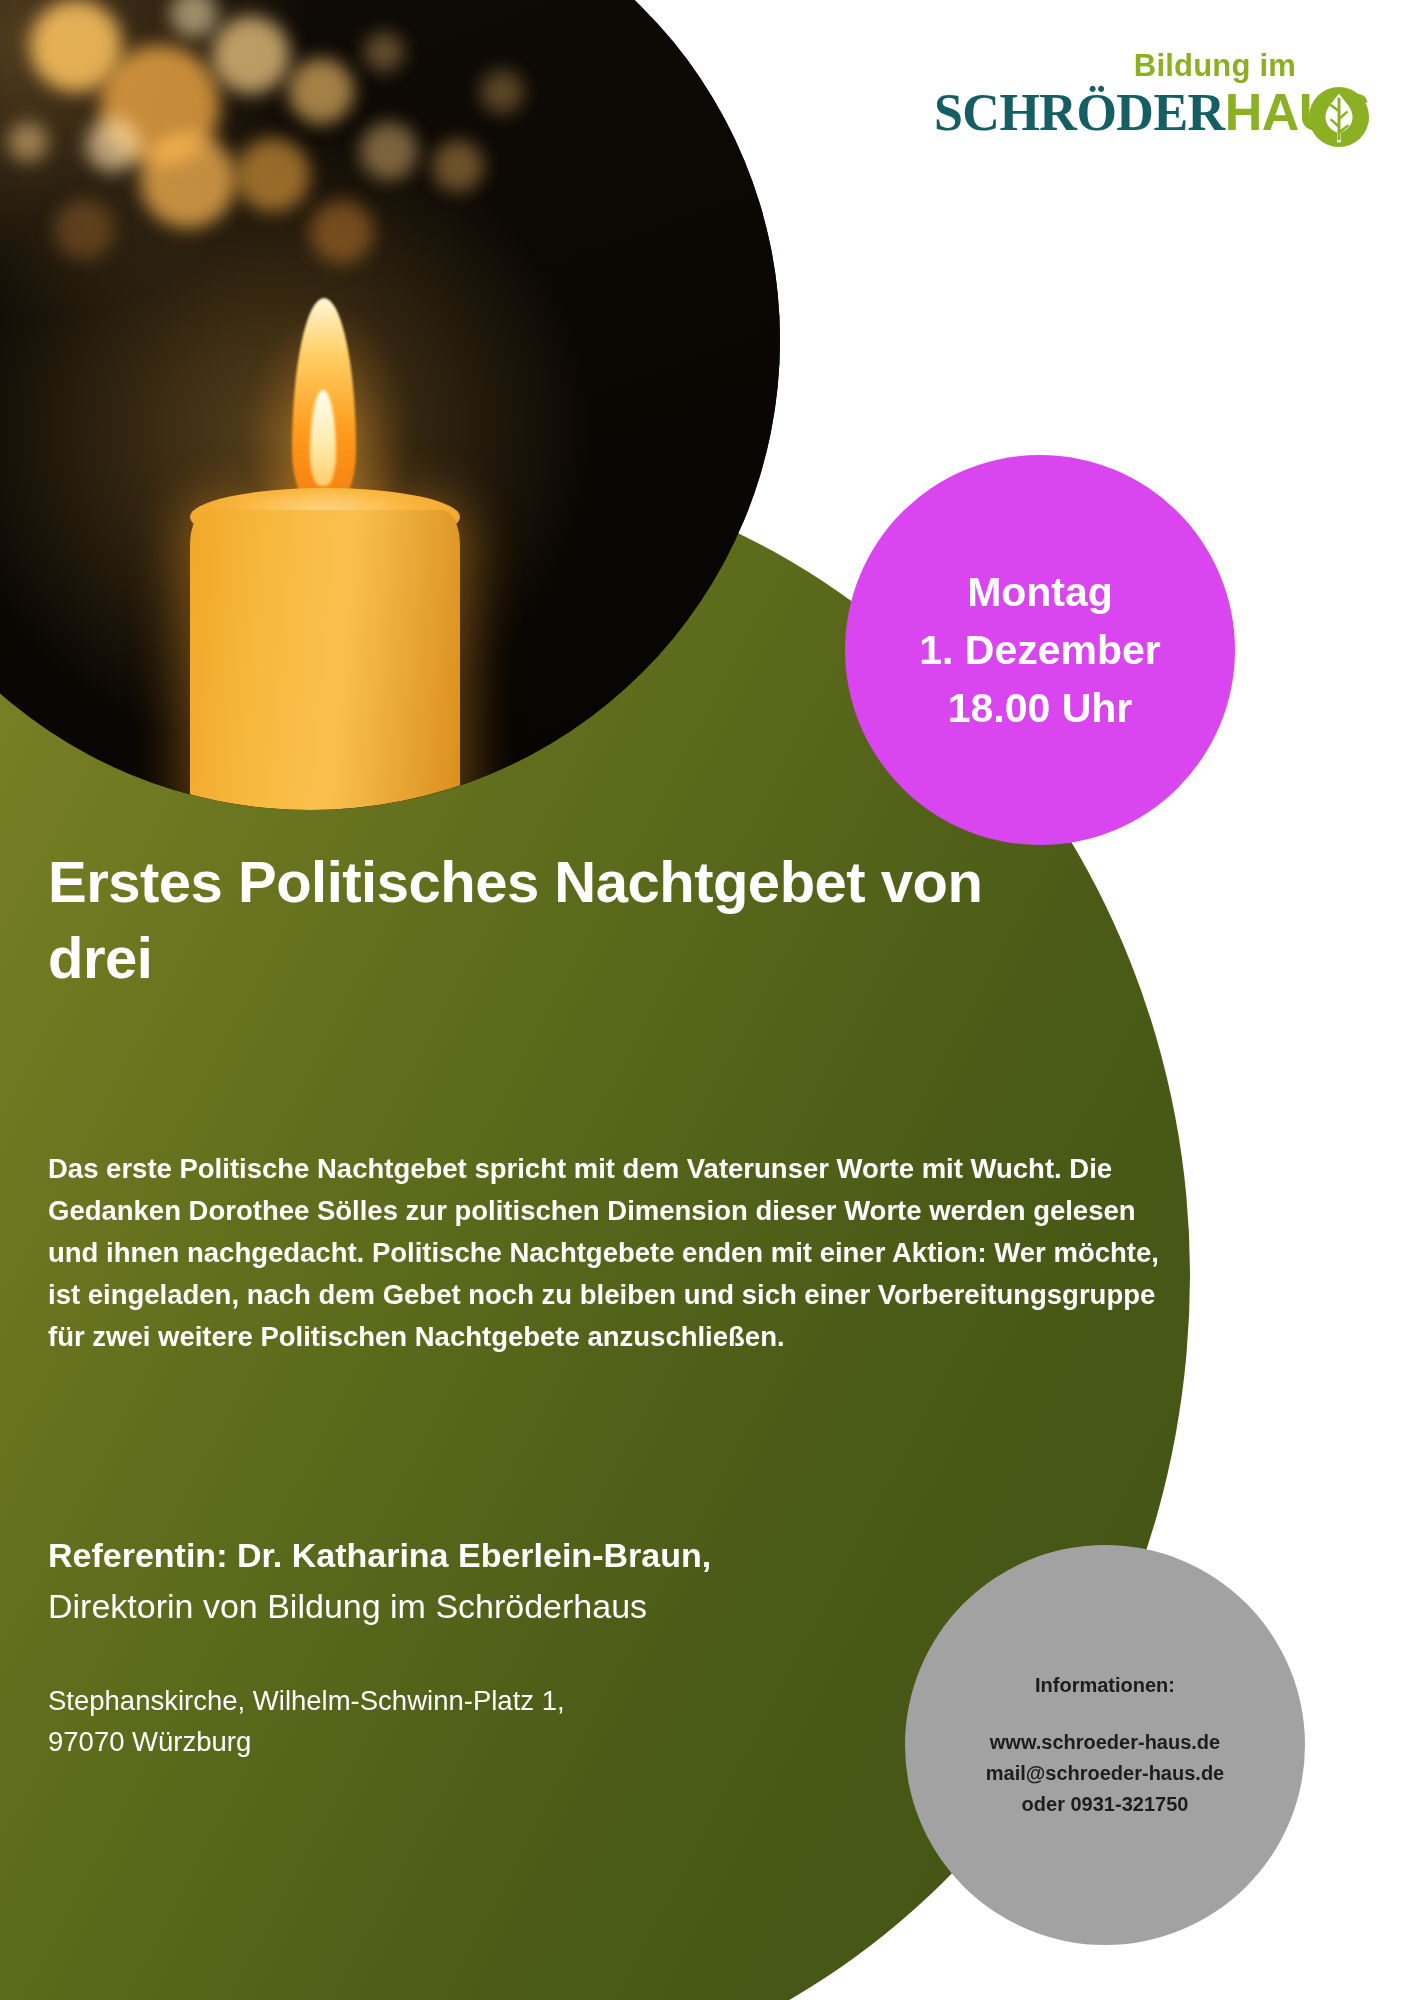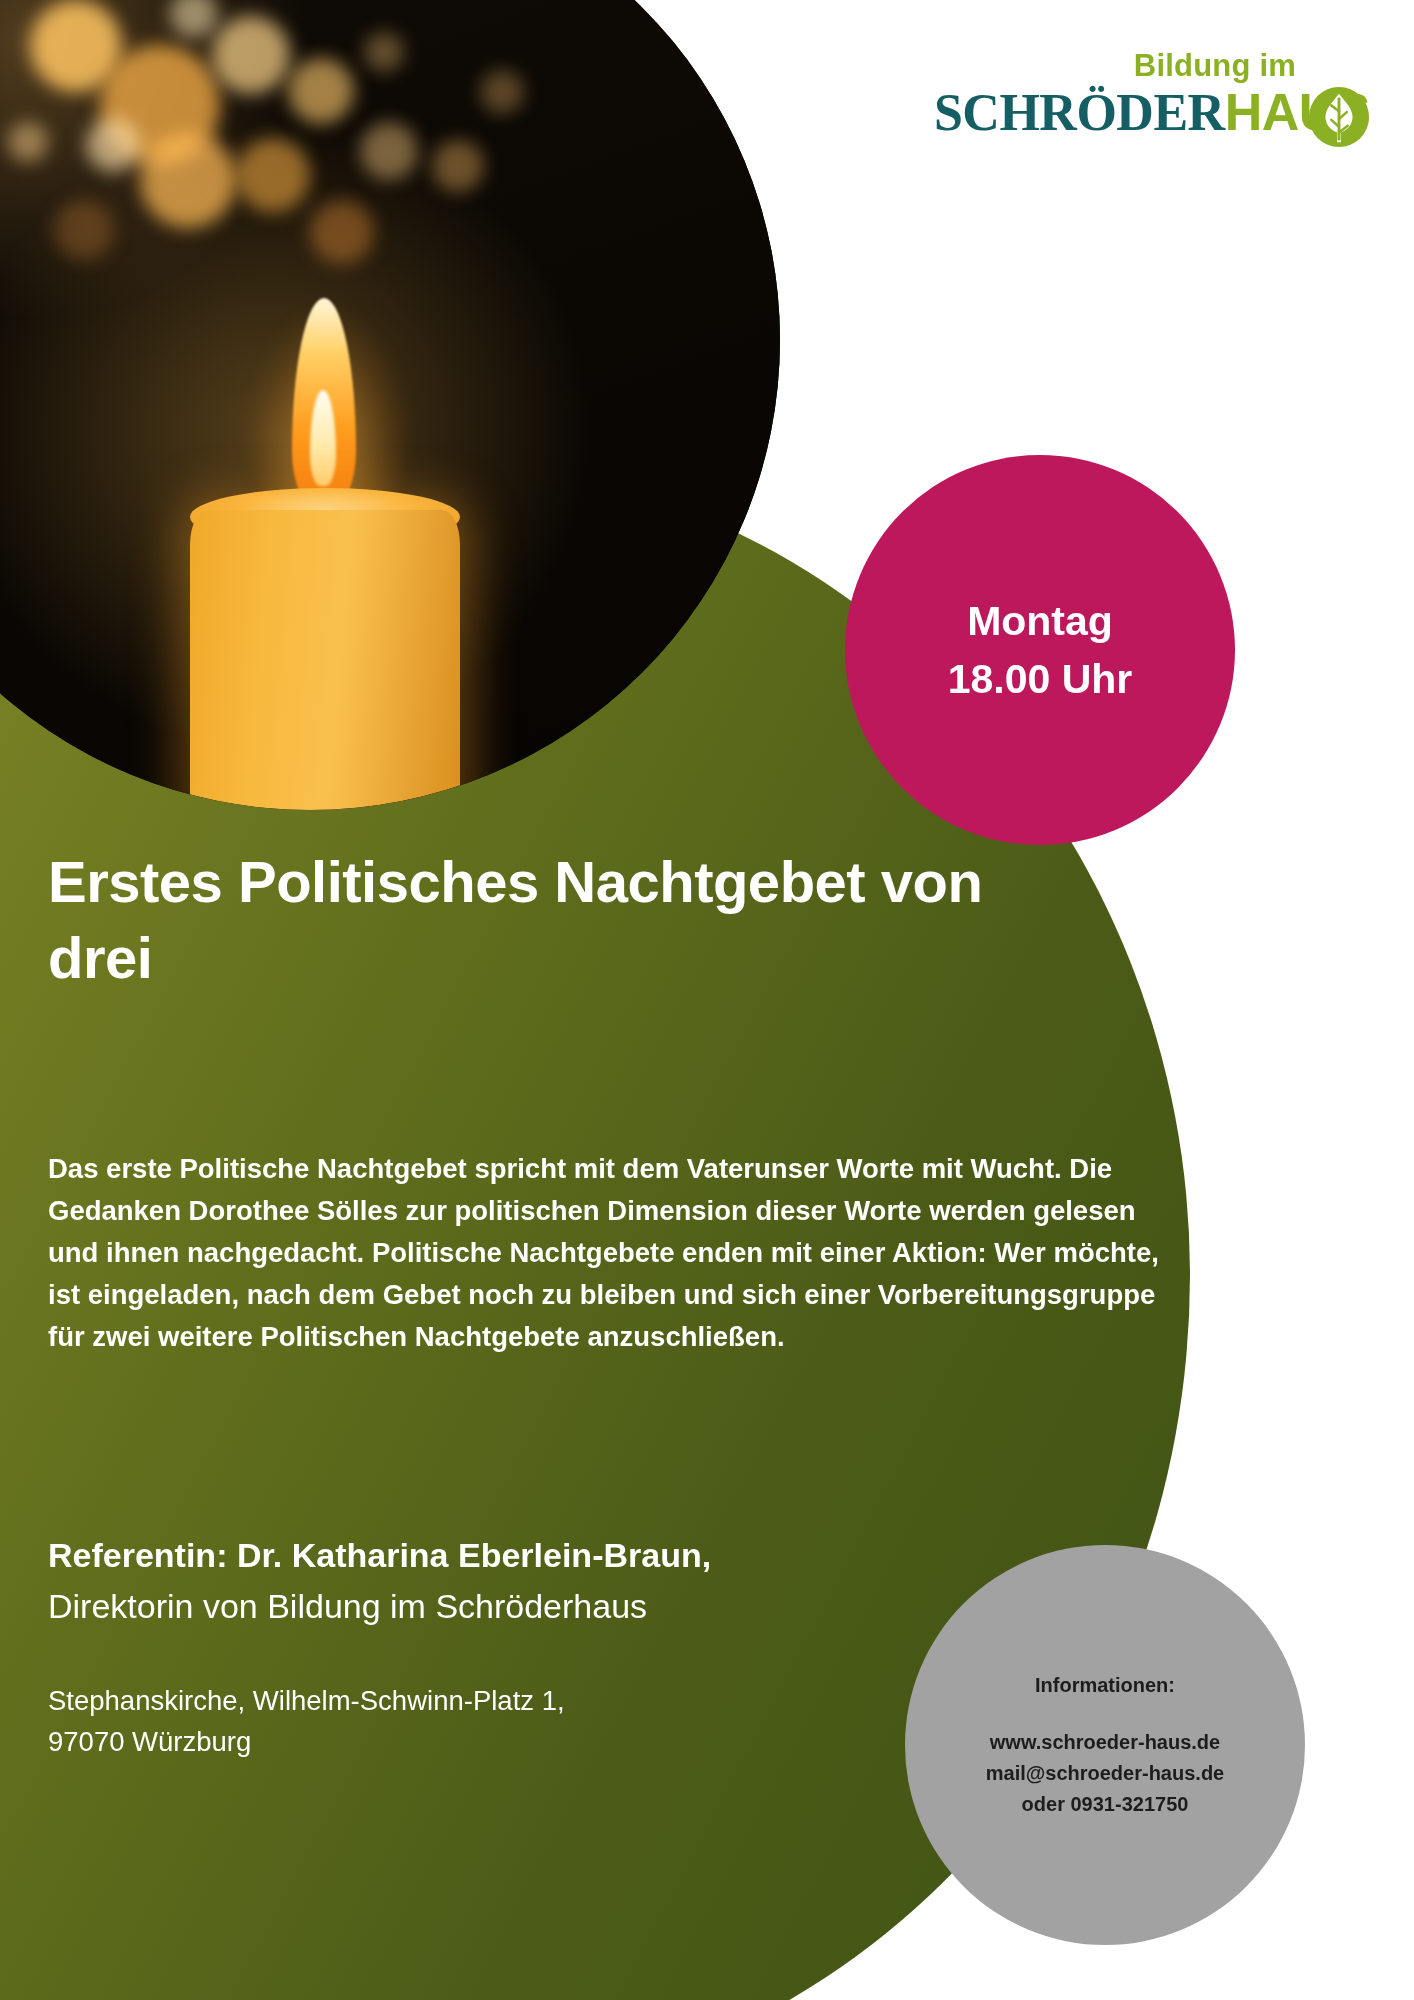--- a/index.html
+++ b/index.html
@@ -170,21 +170,21 @@
   }
 
   
   .date-circle {
     position: absolute;
     left: 845px;
     top: 455px;
     width: 390px;
     height: 390px;
     border-radius: 50%;
-    background: #be185d;
+    background: #d946ef;
     display: flex;
     flex-direction: column;
     align-items: center;
     justify-content: center;
     color: #ffffff;
     font-weight: bold;
     font-size: 41px;
     line-height: 1.42;
     text-align: center;
   }
@@ -294,20 +294,21 @@
     <svg class="logo-tree" viewBox="0 0 64 64" aria-hidden="true">
       <circle cx="32" cy="32" r="31" fill="#8cb024"></circle>
       <path d="M32 8 C24 18 18 24 18 32 C18 40 24 46 30 48 L30 58 L34 58 L34 48 C40 46 46 40 46 32 C46 24 40 18 32 8 Z" fill="#ffffff"></path>
       <path d="M32 12 L32 56" stroke="#8cb024" stroke-width="3" fill="none"></path>
       <path d="M32 26 L24 20 M32 34 L40 27 M32 42 L24 35 M32 48 L41 41" stroke="#8cb024" stroke-width="2.6" fill="none" stroke-linecap="round"></path>
     </svg>
   </div>
 
   <div class="date-circle">
     <div>Montag</div>
+    <div>1. Dezember</div>
     <div>18.00 Uhr</div>
   </div>
 
   <h1 class="headline">Erstes Politisches Nachtgebet von drei</h1>
 
   <p class="body-copy">Das erste Politische Nachtgebet spricht mit dem Vaterunser Worte mit Wucht. Die Gedanken Dorothee Sölles zur politischen Dimension  dieser Worte werden gelesen und ihnen nachgedacht. Politische Nachtgebete enden mit einer Aktion: Wer möchte, ist eingeladen, nach dem Gebet noch zu bleiben und sich einer Vorbereitungsgruppe für zwei weitere Politischen Nachtgebete anzuschließen.</p>
 
   <div class="speaker">
     <div class="bold">Referentin: Dr. Katharina Eberlein-Braun,</div>
     <div>Direktorin von Bildung im Schröderhaus</div>

